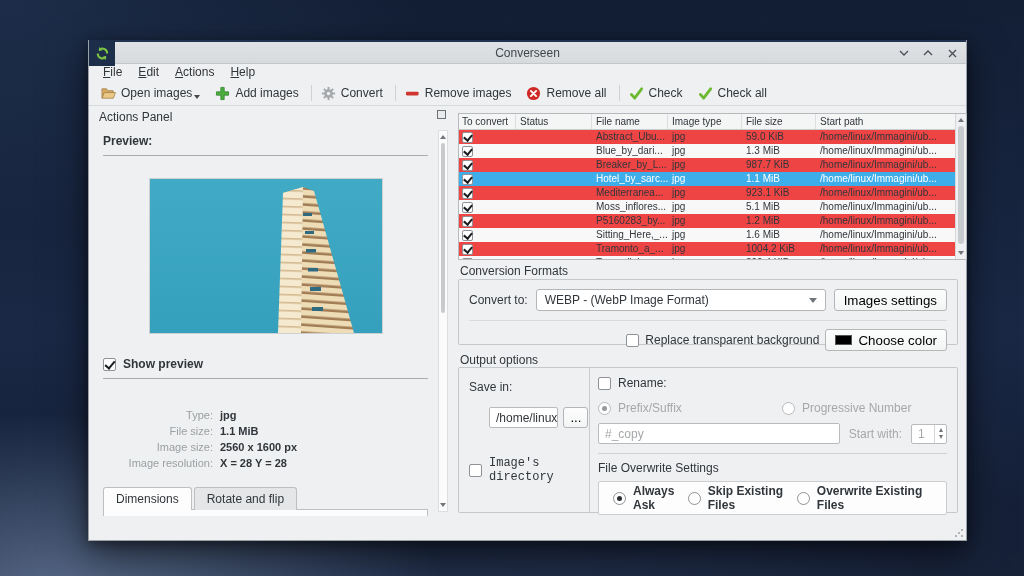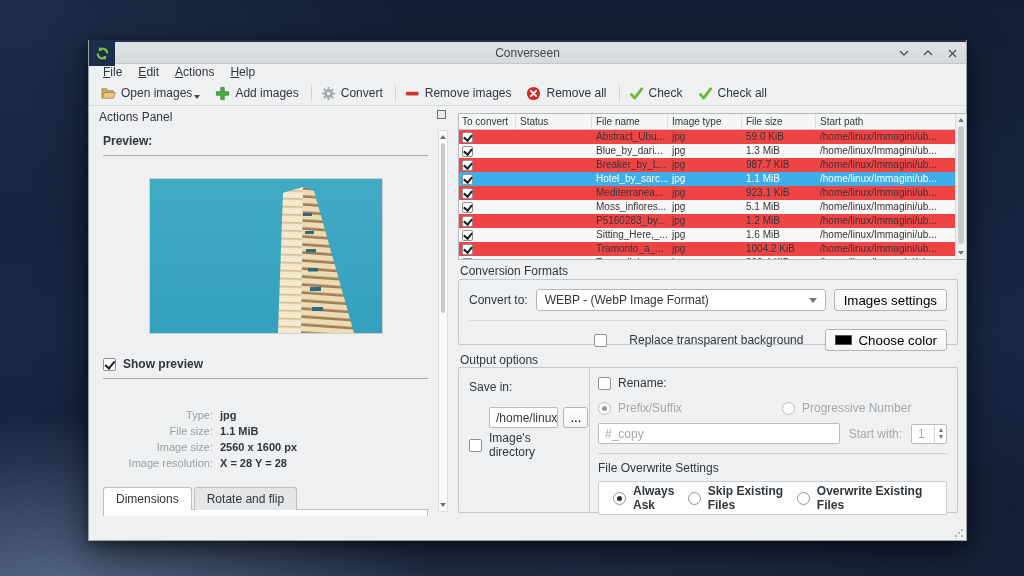--- a/index.html
+++ b/index.html
@@ -113,27 +113,27 @@
 
   .row { display:flex; align-items:center; }
   .btn { background:linear-gradient(#fdfdfd,#f3f4f4); border:1px solid #b2b6b9; border-radius:3px;
     padding:0 9px; height:22px; display:inline-flex; align-items:center; gap:6px; white-space:nowrap; }
   .select { flex:1; height:22px; background:#fff; border:1px solid #b2b6b9; border-radius:3px;
     display:flex; align-items:center; padding-left:8px; position:relative; margin:0 8px; }
   .select .tri-down { position:absolute; right:8px; border-left-width:4px; border-right-width:4px; border-top-width:5px; }
   .input { background:#fff; border:1px solid #b9bcbe; border-radius:2px; height:21px; display:flex; align-items:center; padding-left:6px; }
   .swatch { width:17px; height:10px; background:#000; border:1px solid #555; }
 
-  .cf-row2 { margin-top:9px; border-top:1px solid #d9dbdc; padding-top:8px; justify-content:flex-end; gap:22px; }
+  .cf-row2 { margin-top:9px; border-top:1px solid #d9dbdc; padding-top:8px; justify-content:flex-end; gap:6px; }
 
   .oo-left { width:131px; padding:12px 10px 0 10px; border-right:1px solid #c9cbcd; }
   .oo-right { flex:1; padding:8px 10px 0 8px; }
   .savein-row { margin-top:13px; gap:5px;padding-left:20px; }
   .browse-btn { height:21px; padding:0 6px; }
-  .imgdir-row { margin-top:3px; }
+  .imgdir-row { margin-top:28px;font-family:Liberation Mono, monospace; }
   .dis-t { color:#a5a8aa; }
   .radios-row { margin-top:11px; }
   .radios-row .g1 { display:flex; align-items:center; gap:7px; width:184px; }
   .radios-row .g2 { display:flex; align-items:center; gap:7px; }
   .rename-input-row { margin-top:8px; gap:9px; }
   .rename-input { flex:1; color:#a5a8aa; }
   .spin { width:36px; height:20px; background:#fff; border:1px solid #b9bcbe; border-radius:2px;
     position:relative; display:flex; align-items:center; padding-left:6px; color:#a5a8aa; }
   .spin-btns { position:absolute; right:0; top:0; bottom:0; width:12px; border-left:1px solid #d3d5d6;
     display:flex; flex-direction:column; align-items:center; justify-content:space-evenly; }

